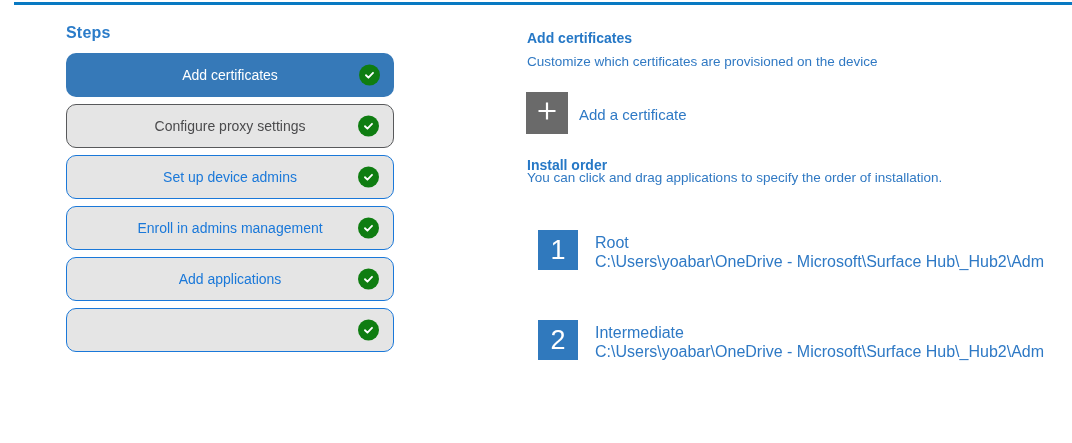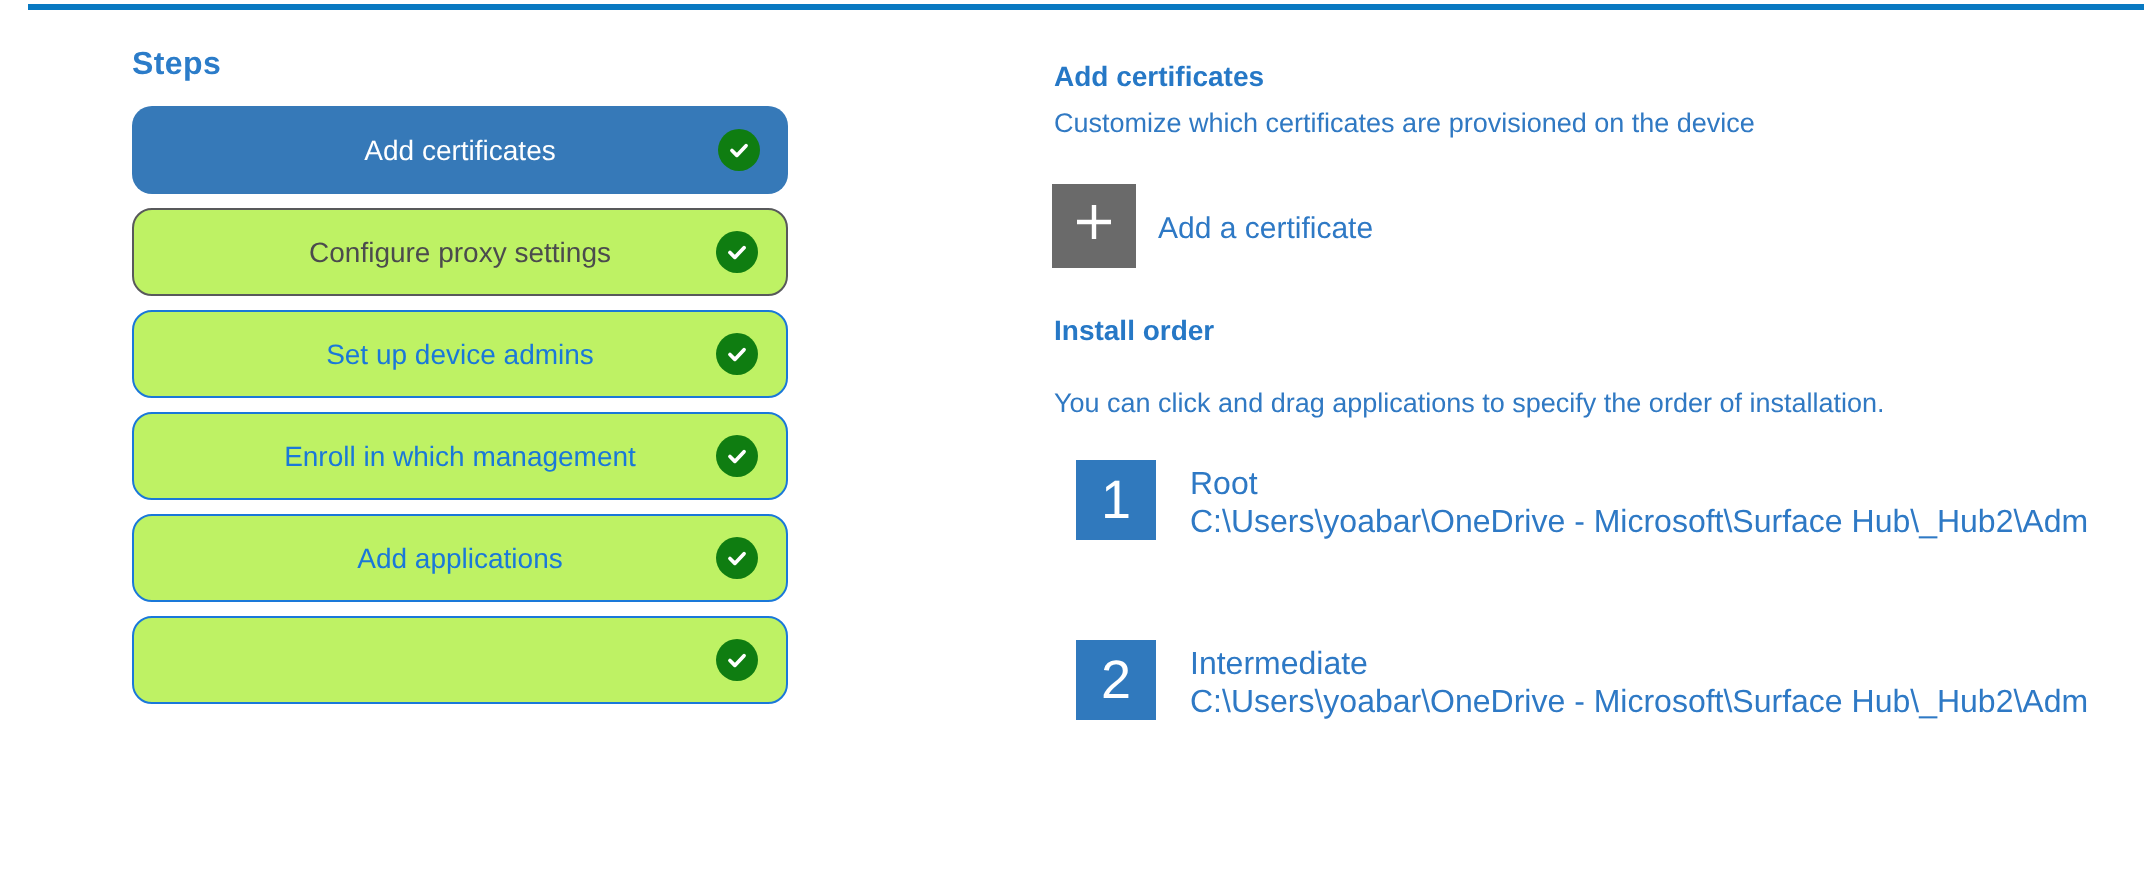--- a/index.html
+++ b/index.html
@@ -34,21 +34,21 @@
   .step {
     position: relative;
     width: 328px;
     height: 44px;
     margin-bottom: 7px;
     border-radius: 10px;
     display: flex;
     align-items: center;
     justify-content: center;
     font-size: 14px;
-    background: #bef264;
+    background: #e5e5e5;
     border: 1.5px solid #1a78d9;
     color: #1a78d9;
     cursor: pointer;
   }
   .step.active {
     background: #3679b8;
     border: none;
     color: #ffffff;
   }
   .step.current {
@@ -104,21 +104,21 @@
   }
   .install-title {
     position: absolute;
     left: 527px; top: 157px;
     font-size: 14px;
     font-weight: bold;
     color: #2678c6;
   }
   .install-desc {
     position: absolute;
-    left: 527px; top: 194px;
+    left: 527px; top: 170px;
     font-size: 13.5px;
     color: #3079c3;
   }
   .order-item {
     position: absolute;
     left: 538px;
     display: flex;
     align-items: flex-start;
   }
   .order-item.pos-1 { top: 230px; }
@@ -173,21 +173,21 @@
     <div class="step">
       <span>Set up device admins</span>
       <span class="check">
         <svg width="13" height="13" viewBox="0 0 24 24">
             <path d="M5.5 12.5l4.5 4.5 8.5-9" stroke="#ffffff" stroke-width="3.4" fill="none" stroke-linecap="round" stroke-linejoin="round"></path>
           </svg>
       </span>
     </div>
 
     <div class="step">
-      <span>Enroll in which management</span>
+      <span>Enroll in admins management</span>
       <span class="check">
         <svg width="13" height="13" viewBox="0 0 24 24">
             <path d="M5.5 12.5l4.5 4.5 8.5-9" stroke="#ffffff" stroke-width="3.4" fill="none" stroke-linecap="round" stroke-linejoin="round"></path>
           </svg>
       </span>
     </div>
 
     <div class="step">
       <span>Add applications</span>
       <span class="check">

